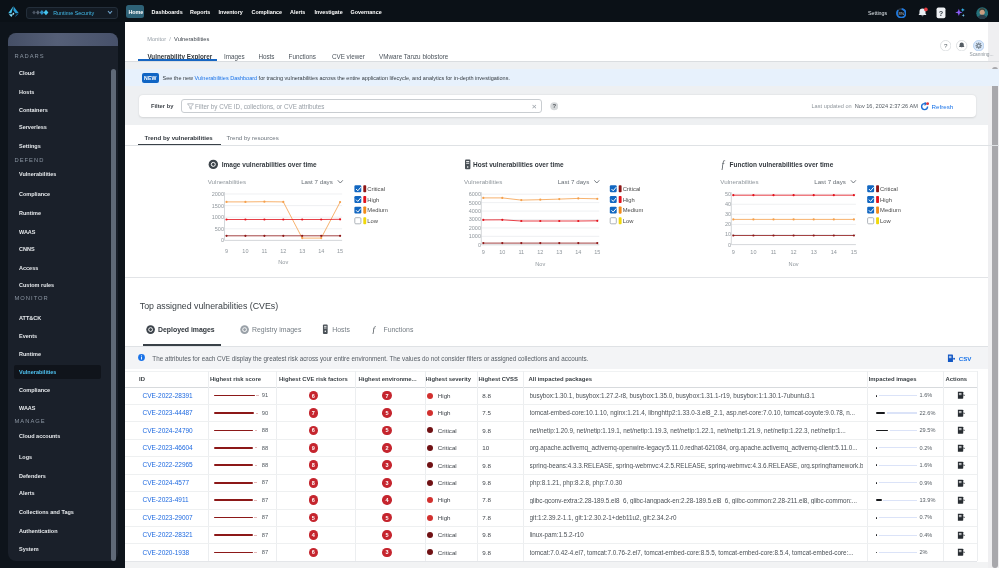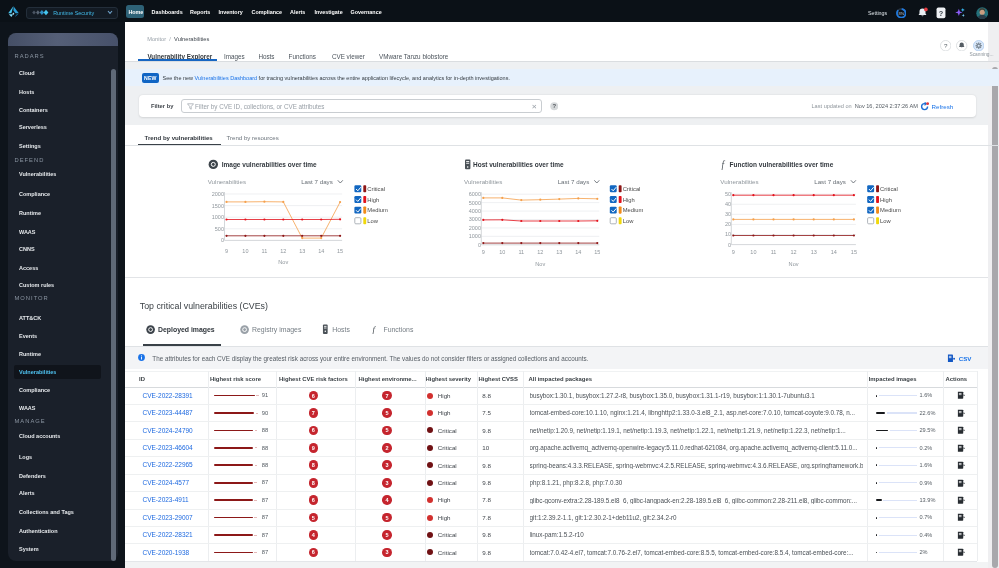--- a/index.html
+++ b/index.html
@@ -362,21 +362,21 @@
     <rect x="751.1" y="45.9" width="2.9" height="7.1" rx="0.8" fill="#e3131c"></rect>
     <text x="755.1" y="51.55" font-size="5.8" fill="#4a4a4a" font-family="Liberation Sans">High</text>
     <rect x="742.2" y="56.64999999999999" width="6.9" height="6.9" rx="1.2" fill="#1267c1"></rect>
     <path d="M743.9000000000001 60.3 l1.7 1.8 l3 -3.6" stroke="#fff" stroke-width="1" fill="none"></path>
     <rect x="751.1" y="56.55" width="2.9" height="7.1" rx="0.8" fill="#f08c1c"></rect>
     <text x="755.1" y="62.199999999999996" font-size="5.8" fill="#4a4a4a" font-family="Liberation Sans">Medium</text>
     <rect x="742.6" y="67.7" width="6.1" height="6.1" rx="1" fill="#fff" stroke="#9aa1a8" stroke-width="0.8"></rect>
     <rect x="751.1" y="67.2" width="2.9" height="7.1" rx="0.8" fill="#f0d80c"></rect>
     <text x="755.1" y="72.85" font-size="5.8" fill="#4a4a4a" font-family="Liberation Sans">Low</text>
   </svg>
-<div class="t" style="position:absolute;left:139.8px;top:301px;font-size:8.8px;color:#3a4045;">Top critical vulnerabilities (CVEs)</div>
+<div class="t" style="position:absolute;left:139.8px;top:301px;font-size:8.8px;color:#3a4045;">Top assigned vulnerabilities (CVEs)</div>
 <svg style="position:absolute;left:146px;top:324.9px;width:9.2px;height:9.2px;" viewBox="0 0 10 10">
     <circle cx="5" cy="5" r="4.7" fill="#3d444b"></circle>
     <circle cx="5" cy="5" r="2.1" fill="none" stroke="#fff" stroke-width="1"></circle>
   </svg>
 <div class="t" style="position:absolute;left:158px;top:326.3px;font-size:6.9px;font-weight:bold;color:#30363c;">Deployed images</div>
 <svg style="position:absolute;left:240px;top:324.9px;width:9.2px;height:9.2px;" viewBox="0 0 10 10">
     <circle cx="5" cy="5" r="4.7" fill="#9aa1a8"></circle>
     <circle cx="5" cy="5" r="2.1" fill="none" stroke="#fff" stroke-width="1"></circle>
   </svg>
 <div class="t" style="position:absolute;left:252px;top:326.3px;font-size:6.9px;color:#757d84;">Registry images</div>

